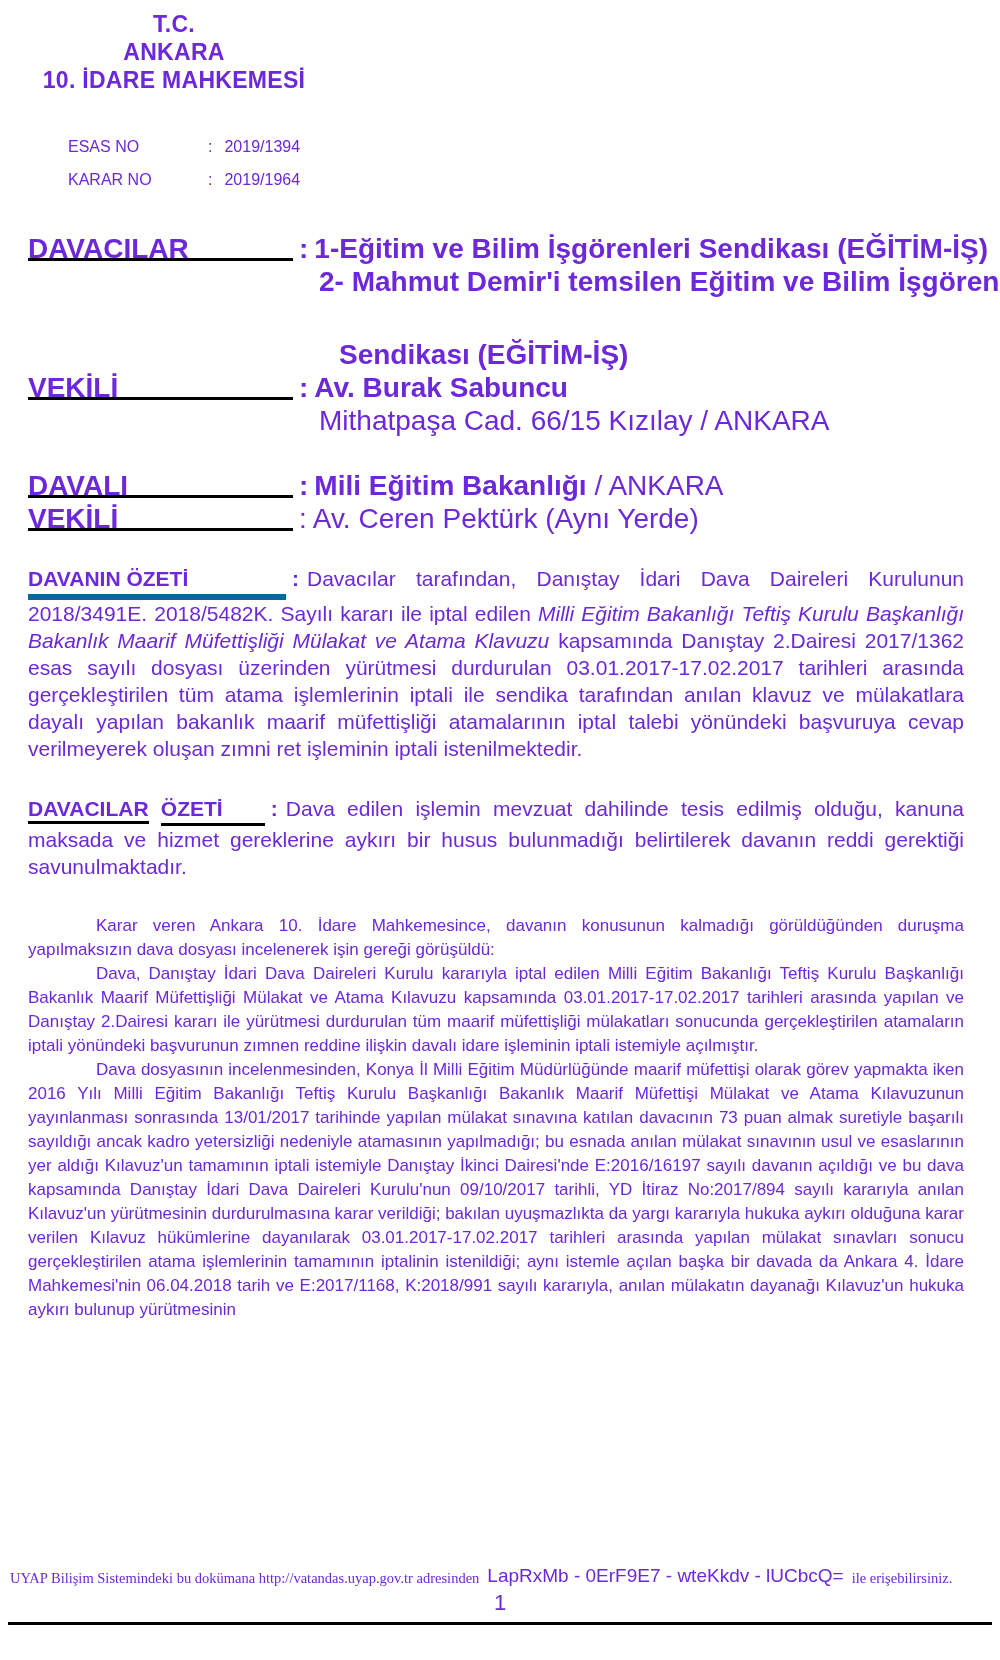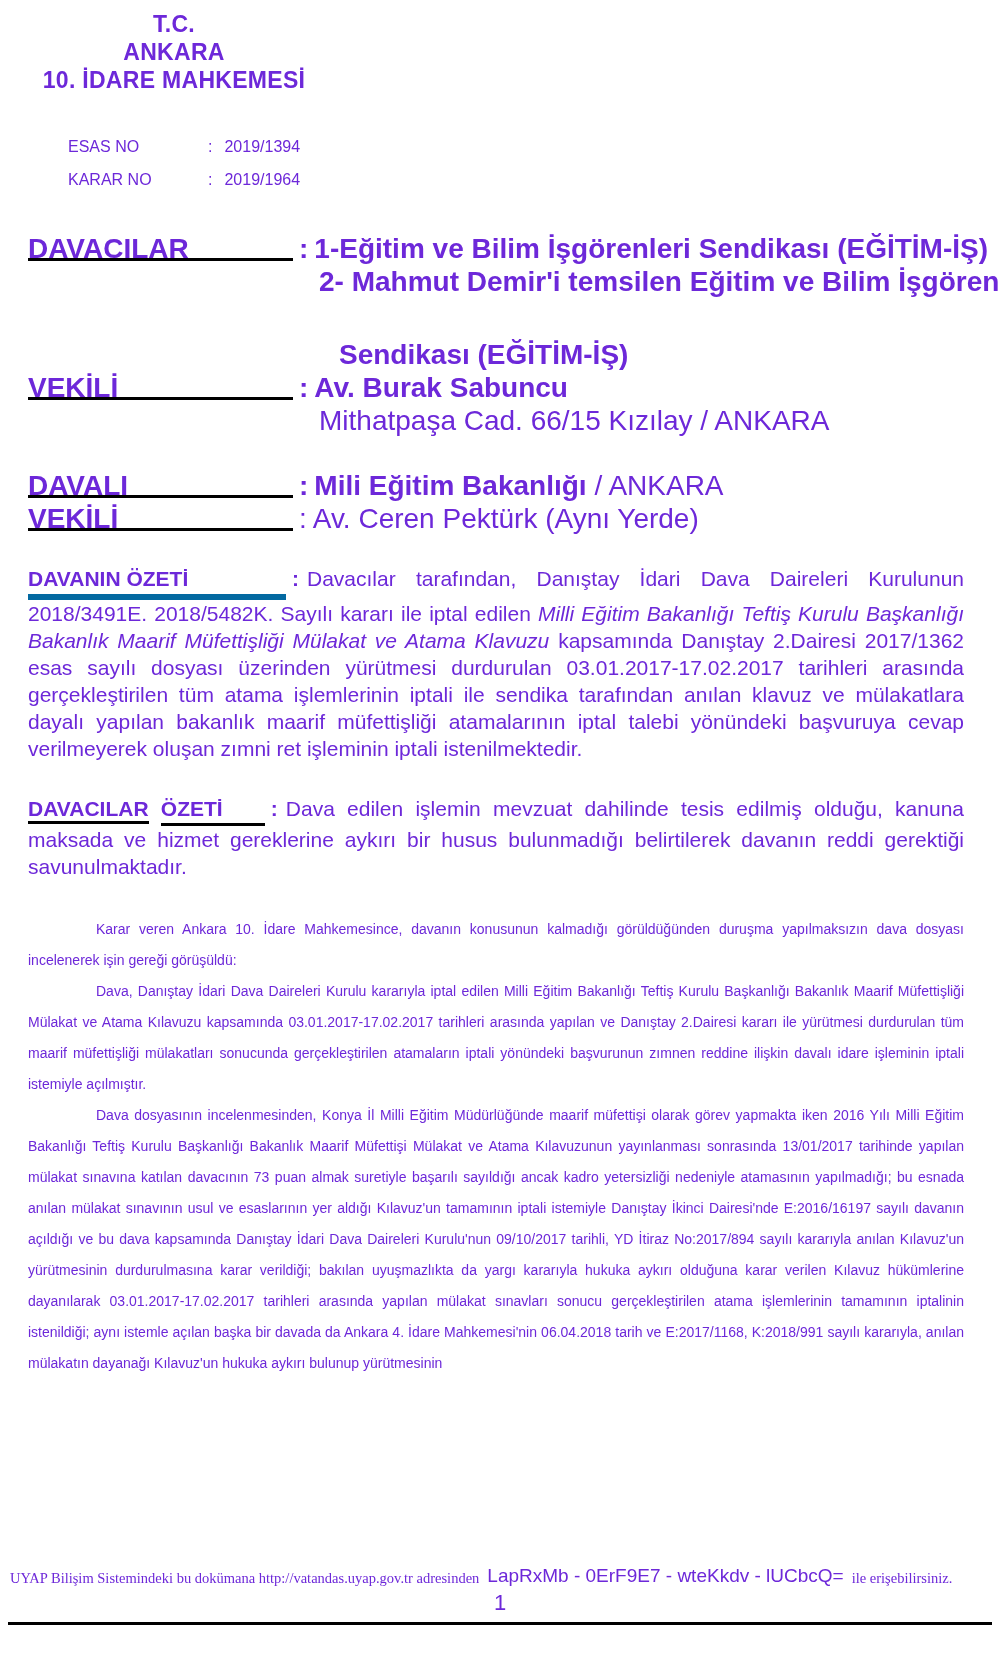--- a/index.html
+++ b/index.html
@@ -80,22 +80,22 @@
     text-align: center;
     font-weight: bold;
     font-size: 23px;
     line-height: 28px;
     word-spacing: 11px;
     letter-spacing: 0.2px;
   }
   
   .body-par {
     margin: 0;
-    font-size: 14px;
-    line-height: 31px;
+    font-size: 17px;
+    line-height: 24px;
     text-align: justify;
     text-indent: 68px;
   }
   .body-par.first { margin-top: 34px; }
   
   .page-number {
     position: absolute;
     top: 1590px;
     left: 0;
     width: 1000px;

